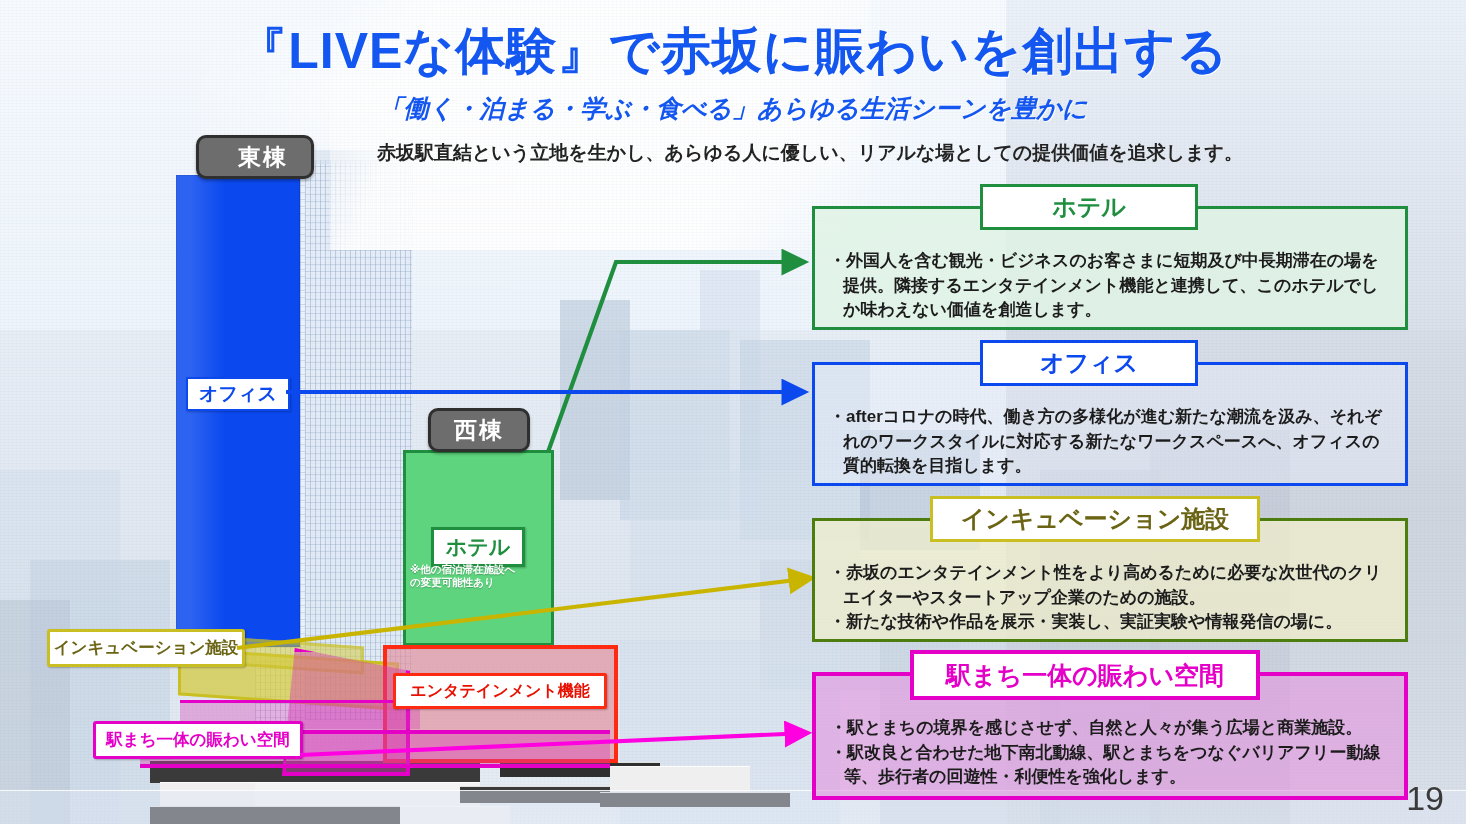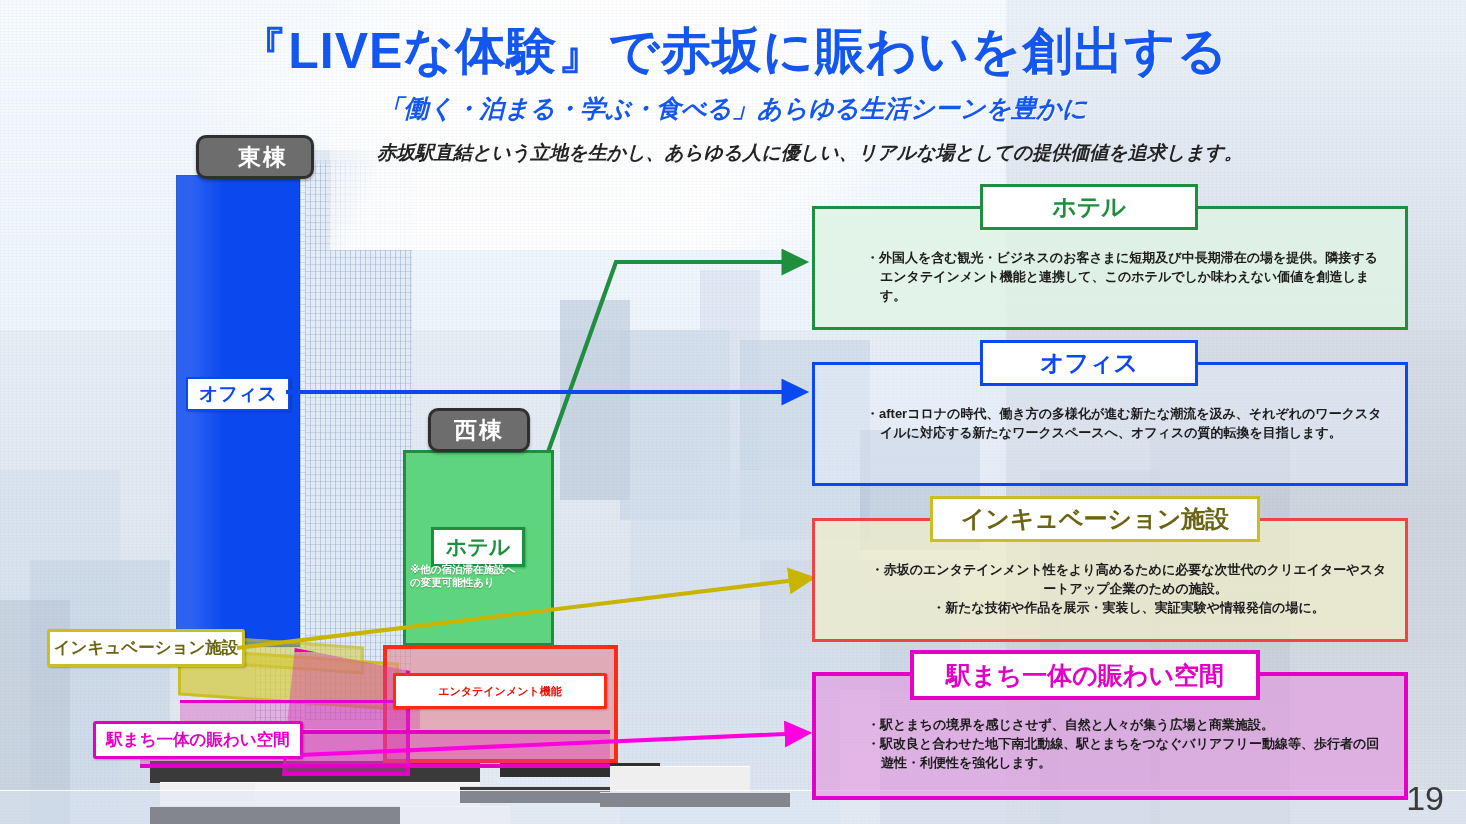--- a/index.html
+++ b/index.html
@@ -61,37 +61,37 @@
     text-shadow:0 1px 1px rgba(0,0,0,.25);}
 
   
   .title{position:absolute;left:0;right:0;top:18px;text-align:center;
     color:#1356f0;font-weight:700;font-size:50px;letter-spacing:1px;
     text-shadow:1px 1px 0 rgba(255,255,255,.9);}
   .subtitle{position:absolute;left:0;right:0;top:92px;text-align:center;
     color:#1356f0;font-weight:700;font-size:25px;
     text-shadow:1px 1px 0 rgba(255,255,255,.9);font-style:italic;}
   .lede{position:absolute;left:280px;top:140px;width:1060px;text-align:center;
-    color:#232323;font-weight:700;font-size:19px;font-style:italic;}
+    color:#232323;font-weight:700;font-size:19px;}
 
   
   .card{position:absolute;box-sizing:border-box;}
   .card .body{position:absolute;inset:0;box-sizing:border-box;
     padding:40px 14px 10px 14px;}
   .card .head{position:absolute;top:-22px;display:flex;align-items:center;justify-content:center;
     background:#fff;font-weight:700;white-space:nowrap;z-index:3;}
   .card ul{margin:0;padding:0;list-style:none;}
-  .card li{font-weight:700;font-size:13px;line-height:1.45;color:#1c1c1c;
-    text-indent:-14px;padding-left:14px;margin-left:37px;}
+  .card li{font-weight:700;font-size:17px;line-height:1.45;color:#1c1c1c;
+    text-indent:-14px;padding-left:14px;}
 
   .card.green .body{background:rgba(223,243,228,.82);border:3px solid #1f8f3f;}
   .card.green .head{border:3px solid #1f8f3f;color:#1f8f3f;}
   .card.blue .body{background:rgba(236,242,255,.38);border:3px solid #0b49ef;}
   .card.blue .head{border:3px solid #0b49ef;color:#0b49ef;}
-  .card.yellow .body{background:rgba(241,238,202,.72);border:3px solid #ef4444;text-align:center;}
+  .card.yellow .body{background:rgba(241,238,202,.72);border:3px solid #4d7c0f;}
   .card.yellow .head{border:3px solid #c9bf23;color:#6a6414;}
   .card.magenta .body{background:rgba(226,150,222,.62);border:4px solid #e500c8;}
   .card.magenta .head{border:4px solid #e500c8;color:#e500c8;}
 
   .pagenum{position:absolute;right:22px;bottom:6px;font-size:34px;color:#3a3a3a;}
   svg.connectors{position:absolute;inset:0;width:1466px;height:824px;pointer-events:none;}
 </style>
 </head>
 <body>
 
@@ -174,21 +174,21 @@
   </div>
 
   <div class="pill inc" style="left:47px;top:629px;width:192px;height:32px;font-size:16.5px;">
     <span>インキュベーション施設</span>
   </div>
 
   <div class="pill sta" style="left:93px;top:721px;width:204px;height:32px;font-size:16.5px;">
     <span>駅まち一体の賑わい空間</span>
   </div>
 
-  <div class="pill ent" style="left:393px;top:673px;width:208px;height:30px;font-size:11px;">
+  <div class="pill ent" style="left:393px;top:673px;width:208px;height:30px;font-size:16px;">
     <span>エンタテインメント機能</span>
   </div>
 
   <svg class="connectors" viewBox="0 0 1466 824">
     <defs>
       <marker id="ah-green" markerWidth="7" markerHeight="7" refX="5.6" refY="3.2" orient="auto">
         <path d="M0,0 L6.6,3.2 L0,6.4 z" fill="#1f8f3f"></path>
       </marker>
       <marker id="ah-blue" markerWidth="7" markerHeight="7" refX="5.6" refY="3.2" orient="auto">
         <path d="M0,0 L6.6,3.2 L0,6.4 z" fill="#0b49ef"></path>

